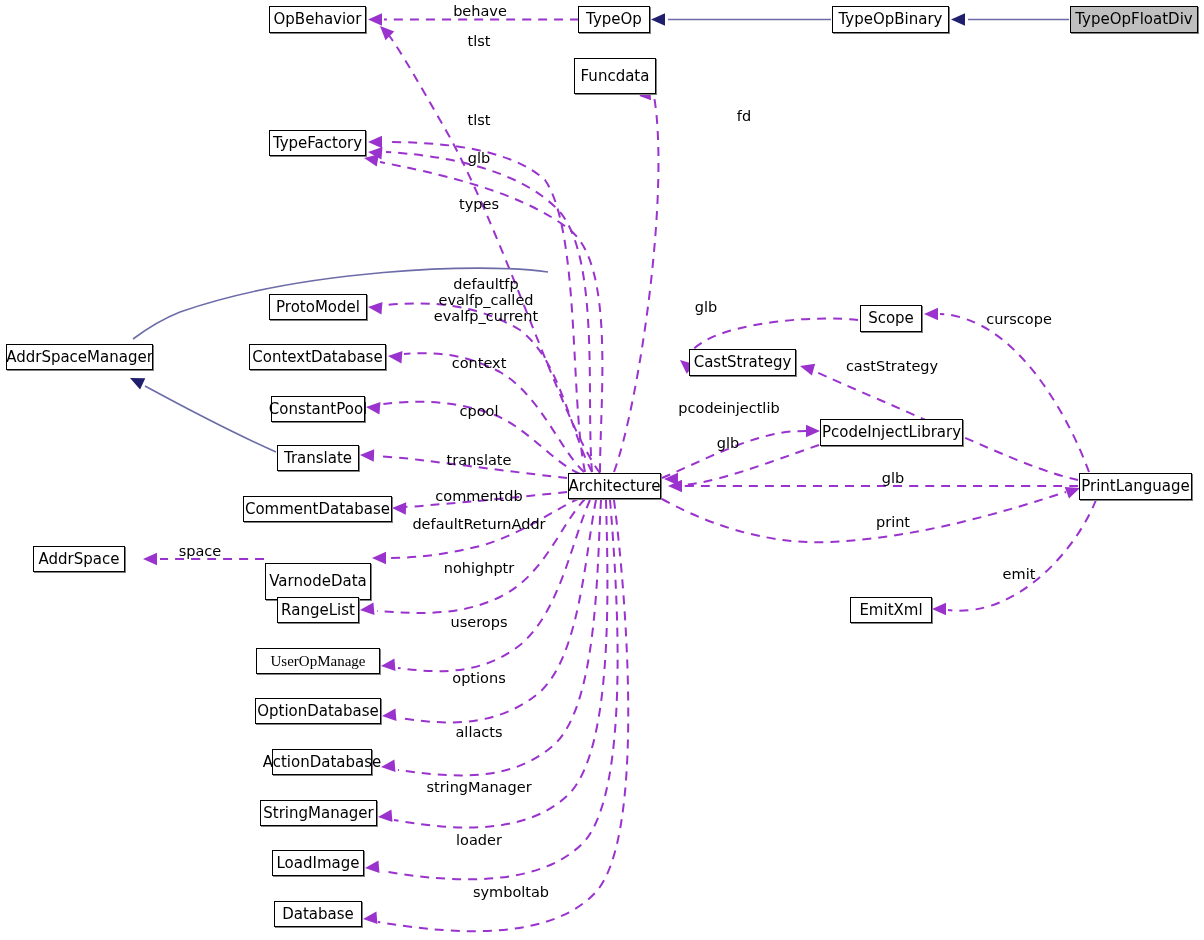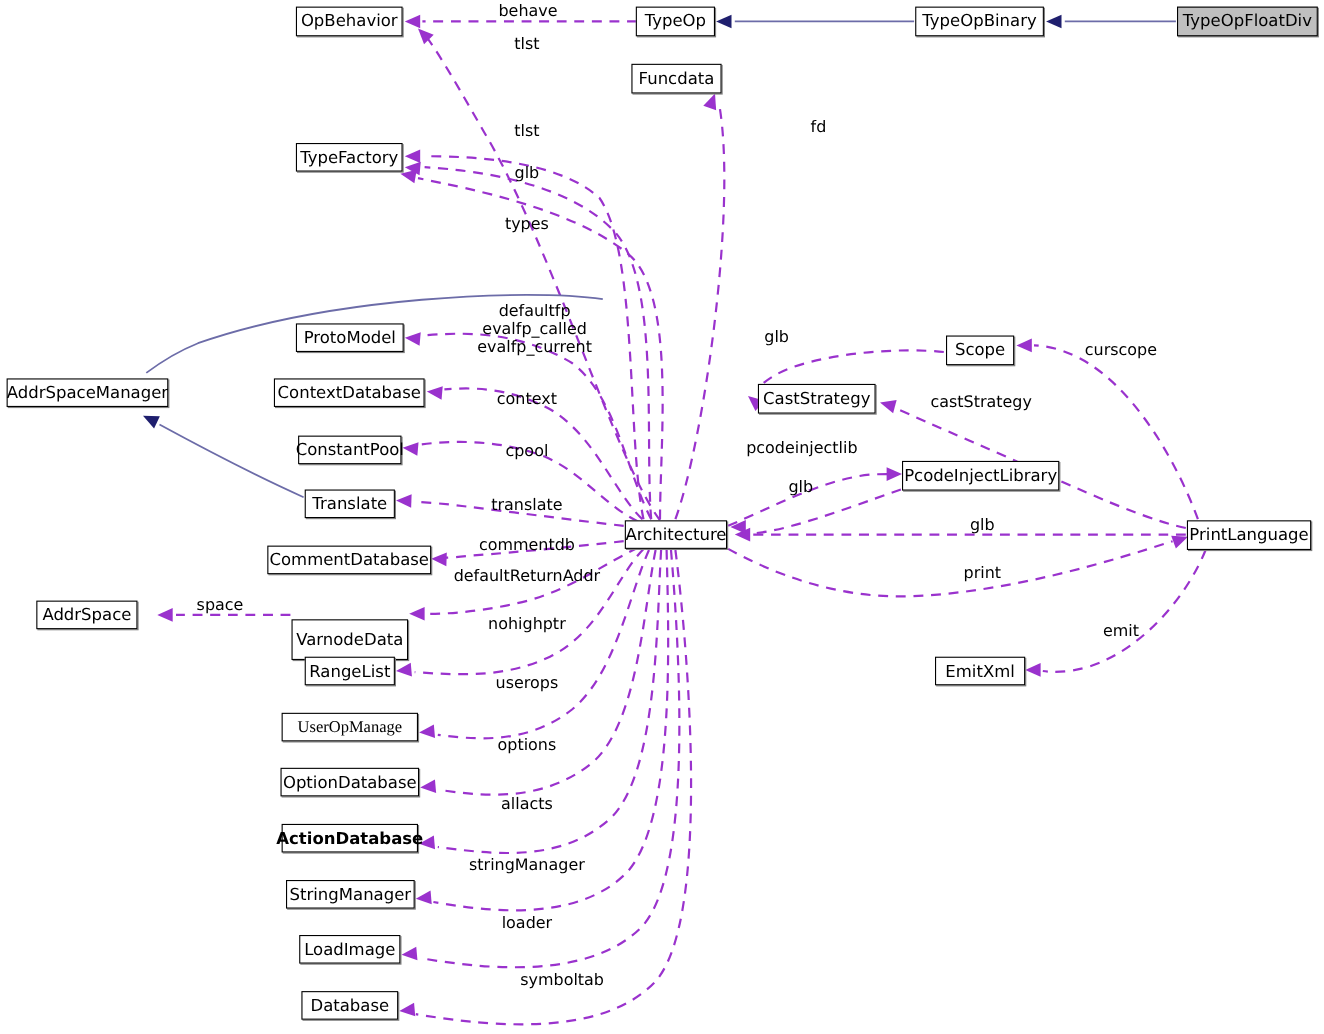--- a/index.html
+++ b/index.html
@@ -93,21 +93,21 @@
       </div>
       <div class="node" style="left: 578px; top: 6px; width: 72px; height: 27px;">
         <span>TypeOp</span>
       </div>
       <div class="node" style="left: 832px; top: 6px; width: 117px; height: 27px;">
         <span>TypeOpBinary</span>
       </div>
       <div class="node hl" style="left: 1070px; top: 6px; width: 128px; height: 27px;">
         <span>TypeOpFloatDiv</span>
       </div>
-      <div class="node" style="left: 574px; top: 58px; width: 82px; height: 27px;">
+      <div class="node" style="left: 574px; top: 58px; width: 82px; height: 36px;">
         <span>Funcdata</span>
       </div>
       <div class="node" style="left: 269px; top: 130px; width: 97px; height: 26px;">
         <span>TypeFactory</span>
       </div>
       <div class="node" style="left: 269px; top: 294px; width: 98px; height: 26px;">
         <span>ProtoModel</span>
       </div>
       <div class="node" style="left: 6px; top: 344px; width: 147px; height: 26px;">
         <span>AddrSpaceManager</span>
@@ -132,21 +132,21 @@
       </div>
       <div class="node" style="left: 277px; top: 597px; width: 82px; height: 26px;">
         <span>RangeList</span>
       </div>
       <div class="node" style="left: 256px; top: 648px; width: 124px; height: 26px; font-family: Liberation Serif, serif;">
         <span>UserOpManage</span>
       </div>
       <div class="node" style="left: 255px; top: 698px; width: 126px; height: 26px;">
         <span>OptionDatabase</span>
       </div>
-      <div class="node" style="left: 256px; top: 749px; width: 124px; height: 26px; font-weight: bold;">
+      <div class="node" style="left: 272px; top: 749px; width: 100px; height: 26px;">
         <span>ActionDatabase</span>
       </div>
       <div class="node" style="left: 260px; top: 800px; width: 117px; height: 26px;">
         <span>StringManager</span>
       </div>
       <div class="node" style="left: 272px; top: 850px; width: 92px; height: 26px;">
         <span>LoadImage</span>
       </div>
       <div class="node" style="left: 274px; top: 901px; width: 88px; height: 26px;">
         <span>Database</span>

